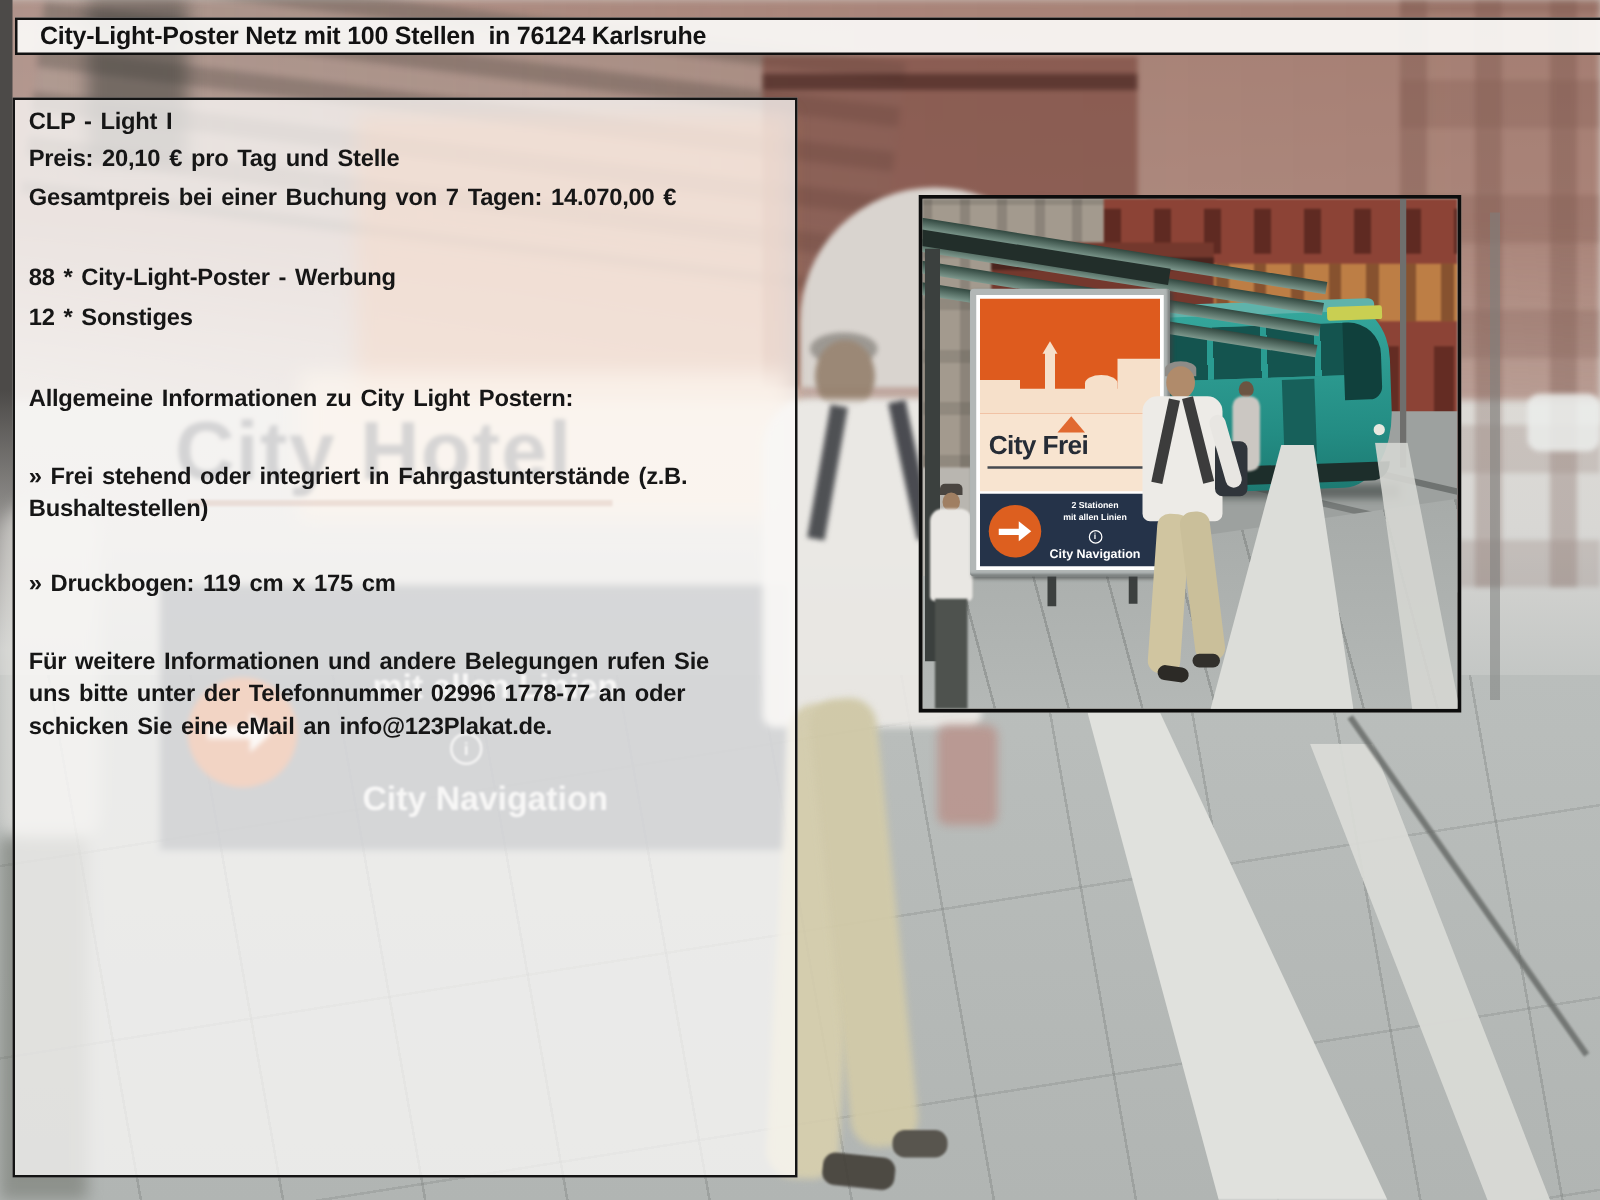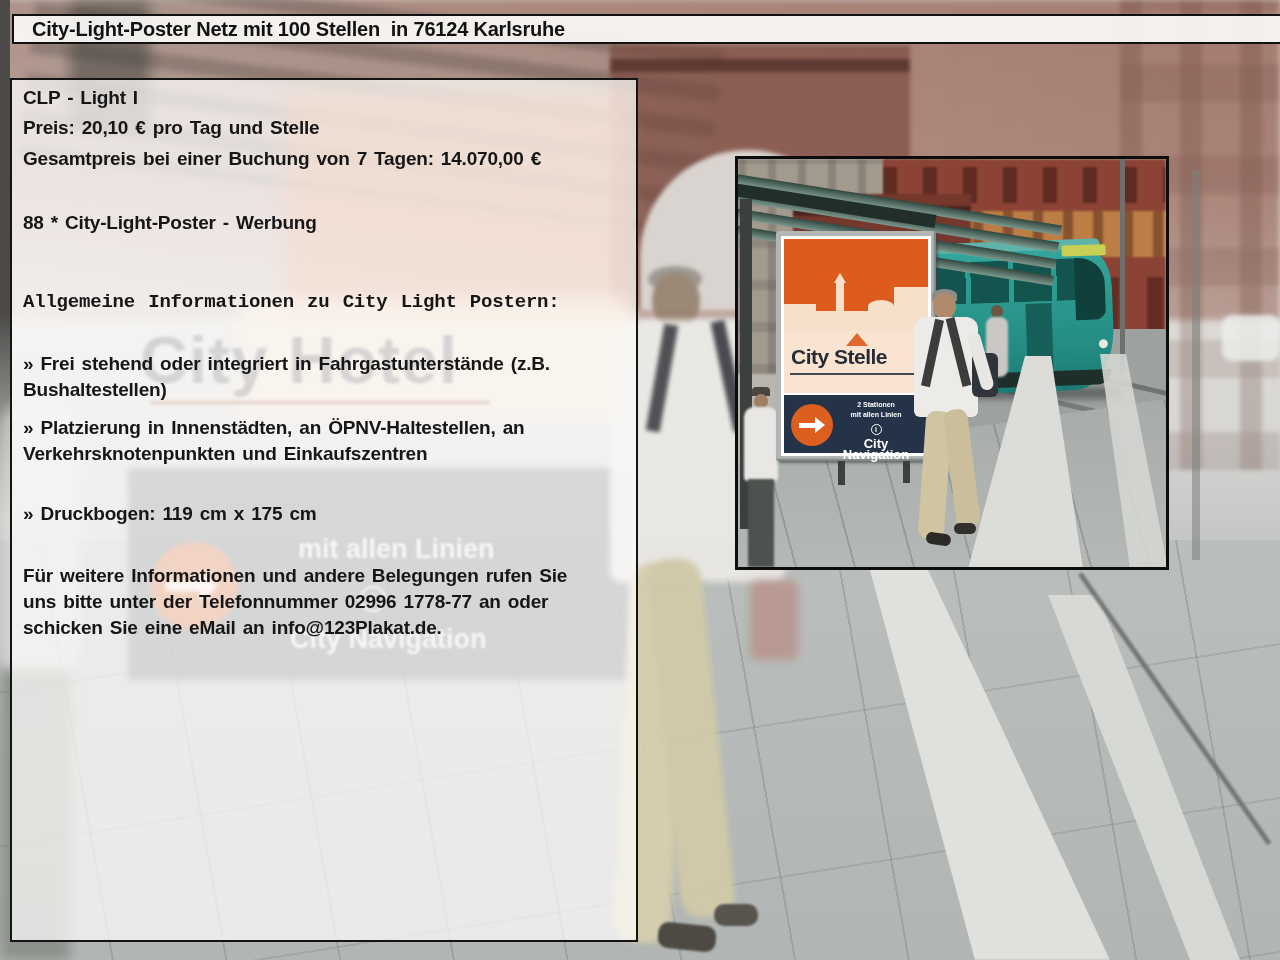--- a/index.html
+++ b/index.html
@@ -79,21 +79,21 @@
     font-size:20px;font-weight:bold;color:#121212;line-height:26px;padding-left:18px;
     white-space:pre;overflow:hidden;letter-spacing:-0.2px;}
 
   
   .info-box{left:10px;top:78px;width:602px;height:850px;z-index:2;
     background:rgba(252,251,249,0.75);border:2px solid #141414;
     padding:5px 11px;color:#161616;font-size:19px;font-weight:bold;line-height:26px;
     word-spacing:2px;letter-spacing:-0.2px;}
   .line{max-width:604px;}
   .mt-s1{margin-top:4px;} .mt-s2{margin-top:5px;}
-  .mt-g1{margin-top:38px;} .mt-s3{margin-top:6px;} .mt-g2{margin-top:53px;font-family:Liberation Mono, monospace;}
+  .mt-g1{margin-top:38px;} .mt-s3{margin-top:6px;} .mt-g2{margin-top:39px;}
   .mt-b1{margin-top:36px;} .mt-b2{margin-top:14px;} .mt-b3{margin-top:12px;}
   .mt-b4{margin-top:14px;} .mt-b5{margin-top:34px;} .mt-b6{margin-top:42px;}
   .mt-c{margin-top:36px;max-width:566px;}
 
   
   .photo{left:735px;top:156px;width:428px;height:408px;z-index:3;border:3px solid #0d0d0d;
     overflow:hidden;background:#b9b6b0;}
   .ph-bldg-left{left:0;top:0;width:235px;height:215px;background:#a39a8e;filter:blur(1px);
     background-image:repeating-linear-gradient(90deg,rgba(80,76,70,0.28) 0 8px,transparent 8px 30px),
                      repeating-linear-gradient(0deg,rgba(80,76,70,0.22) 0 10px,transparent 10px 42px);}
@@ -159,21 +159,21 @@
   .po-navy{position:absolute;left:3px;top:159px;right:3px;bottom:3px;background:#253349;}
   .po-circle{position:absolute;left:7px;top:9px;width:42px;height:42px;border-radius:50%;background:#dd5f1f;}
   .po-shaft{position:absolute;left:8px;top:19px;width:17px;height:5px;background:#fff;}
   .po-ahead{position:absolute;left:24px;top:13px;width:0;height:0;border-left:10px solid #fff;
     border-top:8px solid transparent;border-bottom:8px solid transparent;}
   .po-texts{position:absolute;left:52px;top:5px;width:80px;text-align:center;color:#fff;font-weight:bold;}
   .po-l1{font-size:7px;line-height:10px;}
   .po-l2{font-size:7px;line-height:10px;}
   .po-info{width:9px;height:9px;border:1px solid #fff;border-radius:50%;font-size:7px;line-height:9px;
     margin:4px auto 3px auto;}
-  .po-brand{font-size:13px;line-height:11px;text-align:center;}
+  .po-brand{font-size:10px;line-height:11px;text-align:center;}
   
   .ph-leftman{left:2px;top:228px;width:48px;height:180px;}
   .ph-lm-cap{left:12px;top:0;width:18px;height:9px;background:#4a4540;border-radius:4px 4px 0 0;}
   .ph-lm-head{left:14px;top:7px;width:14px;height:15px;background:#a07f62;border-radius:50%;}
   .ph-lm-shirt{left:4px;top:20px;width:34px;height:74px;background:#e9e7e3;border-radius:10px 10px 4px 4px;filter:blur(1px);}
   .ph-lm-pants{left:8px;top:92px;width:26px;height:88px;background:#4e524e;filter:blur(1px);}
   .ph-behind{left:248px;top:146px;width:22px;height:88px;}
   .ph-bh-head{left:5px;top:0;width:12px;height:13px;background:#6b5442;border-radius:50%;}
   .ph-bh-body{left:0;top:12px;width:22px;height:60px;background:#cbc7c2;border-radius:8px;filter:blur(1px);}
   .ph-man{left:174px;top:128px;width:130px;height:268px;}
@@ -242,23 +242,23 @@
   </div>
 </div>
 
 <div class="abs title-bar">City-Light-Poster Netz mit 100 Stellen  in 76124 Karlsruhe</div>
 
 <div class="abs info-box">
   <div class="line">CLP - Light I</div>
   <div class="line mt-s1">Preis: 20,10 € pro Tag und Stelle</div>
   <div class="line mt-s2">Gesamtpreis bei einer Buchung von 7 Tagen: 14.070,00 €</div>
   <div class="line mt-g1">88 * City-Light-Poster - Werbung</div>
+  <div class="line mt-s3">12 * Sonstiges</div>
   <div class="line mt-g2">Allgemeine Informationen zu City Light Postern:</div>
   <div class="line mt-b1">» Frei stehend oder integriert in Fahrgastunterstände (z.B. Bushaltestellen)</div>
-  <div class="line mt-b3">» Platzierung in Innenstädten, an ÖPNV-Haltestellen, an Verkehrsknotenpunkten und Einkaufszentren</div>
   <div class="line mt-b5">» Druckbogen: 119 cm x 175 cm</div>
   <div class="line mt-c">Für weitere Informationen und andere Belegungen rufen Sie uns bitte unter der Telefonnummer 02996 1778-77 an oder schicken Sie eine eMail an info@123Plakat.de.</div>
 </div>
 
 <div class="abs photo">
   <div class="abs ph-bldg-left"></div>
   <div class="abs ph-bldg-red">
     <div class="abs ph-red-row1"></div>
     <div class="abs ph-red-band"></div>
     <div class="abs ph-red-row2"></div>
@@ -312,21 +312,21 @@
       <div class="po-orange">
         <div class="sk-strip"></div>
         <div class="sk-blockl"></div>
         <div class="sk-tower"></div>
         <div class="sk-towertip"></div>
         <div class="sk-dome"></div>
         <div class="sk-blockr"></div>
       </div>
       <div class="po-cream">
         <div class="po-house"></div>
-        <div class="po-title">City Stelle</div>
+        <div class="po-title">City Frei</div>
         <div class="po-underline"></div>
       </div>
       <div class="po-navy">
         <div class="po-circle">
           <div class="po-shaft"></div>
           <div class="po-ahead"></div>
         </div>
         <div class="po-texts">
           <div class="po-l1">2 Stationen</div>
           <div class="po-l2">mit allen Linien</div>

